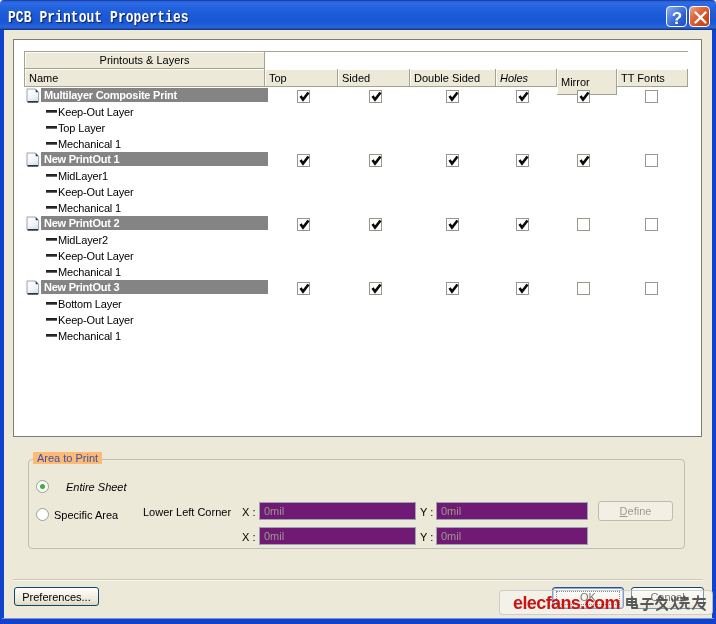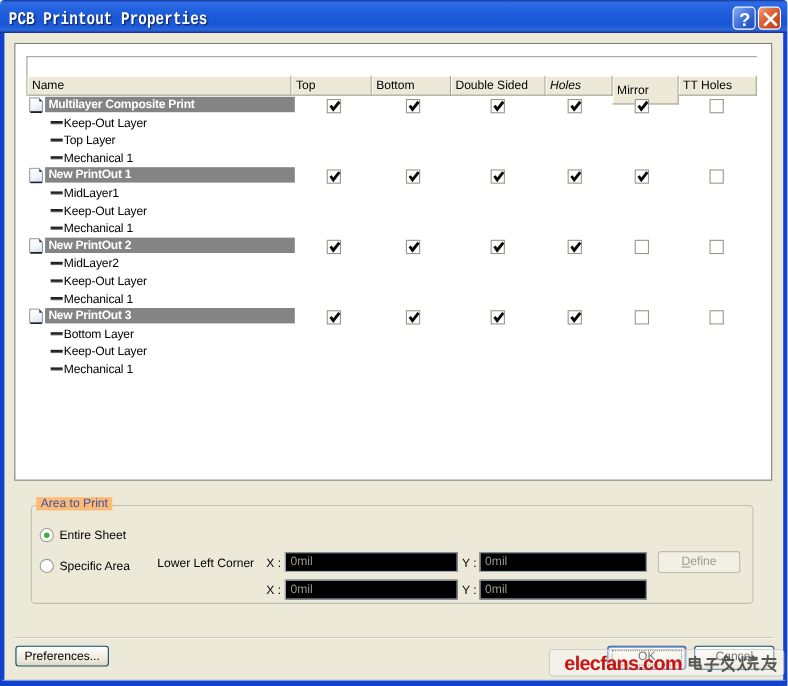--- a/index.html
+++ b/index.html
@@ -51,21 +51,21 @@
   #group{position:absolute;left:28px;top:459px;width:657px;height:90px;
          border:1px solid #bcc0ae;border-radius:4px;}
   #grouplabel{position:absolute;left:33px;top:452px;background:#fdba74;
       padding:0 4px;color:#3c51a8;}
   
   .radio{position:absolute;width:13px;height:13px;border-radius:50%;
      border:1px solid #97a28f;background:#fff;}
   .radio .dot{position:absolute;left:3px;top:3px;width:5px;height:5px;border-radius:50%;
      background:#3fae3f;}
   
-  .tf{position:absolute;height:18px;background:#000000;border:1px solid #97a5b2;
+  .tf{position:absolute;height:18px;background:#701a75;border:1px solid #97a5b2;
       color:#9a988a;display:flex;align-items:center;padding-left:4px;}
   
   .btn{position:absolute;border:1px solid #0c4a6e;border-radius:3px;
     background:linear-gradient(180deg,#ffffff 0%,#f4f2e8 40%,#ece8d8 75%,#ddd5c0 100%);
     display:flex;align-items:center;justify-content:center;color:#000;}
   .btn.disabled{border-color:#c0bcab;color:#9e9c8e;
     background:#f2f0e4;}
   #sepline{position:absolute;left:13px;top:579px;width:690px;height:1px;background:#cdc9b8;}
   #sepline2{position:absolute;left:13px;top:580px;width:690px;height:1px;background:#f8f6ee;}
   
@@ -91,27 +91,28 @@
       </svg>
     </div>
   <div id="bl"></div>
     <div id="br"></div>
     <div id="bb"></div>
     <div id="bbl"></div>
   <div id="panel"></div>
 
   <div id="hdrtopline"></div>
     <div id="hdrleftline"></div>
+  <div class="hc center" style="left:25px;top:52px;width:240px;height:17px;">Printouts &amp; Layers</div>
   <div class="hc left" style="left:25px;top:69px;width:240px;height:18px;">Name</div>
   <div class="hc left" style="left:265px;top:69px;width:73px;height:18px;">Top</div>
-  <div class="hc left" style="left:338px;top:69px;width:72px;height:18px;">Bottom</div>
+  <div class="hc left" style="left:338px;top:69px;width:72px;height:18px;">Sided</div>
   <div class="hc left" style="left:410px;top:69px;width:86px;height:18px;">Double Sided</div>
   <div class="hc left" style="left:496px;top:69px;width:61px;height:18px;font-style:italic;">Holes</div>
   <div class="hc left" style="left:557px;top:69px;width:60px;height:26px;">Mirror</div>
-  <div class="hc left" style="left:617px;top:69px;width:71px;height:18px;">TT Holes</div>
+  <div class="hc left" style="left:617px;top:69px;width:71px;height:18px;">TT Fonts</div>
 
   <div id="rows">
       <div class="pageicon" style="top:88px;"><svg width="16" height="15" viewBox="0 0 16 15">
  <defs>
             <linearGradient id="pg" x1="0" y1="0" x2="0.4" y2="1">
    <stop offset="0" stop-color="#ffffff"></stop>
               <stop offset="0.7" stop-color="#f2f6fb"></stop>
               <stop offset="1" stop-color="#d9e4f0"></stop>
  </linearGradient>
           </defs>
@@ -279,21 +280,21 @@
       </div>
       <div class="cb" style="left:577px;top:282px;"></div>
       <div class="cb" style="left:645px;top:282px;"></div>
     </div>
 
   <div id="group"></div>
   <div id="grouplabel">Area to Print</div>
   <div class="radio" style="left:36px;top:480px;">
       <div class="dot"></div>
     </div>
-  <div class="abs" style="left:54px;top:480px;height:13px;display:flex;align-items:center;">Entire Sheet</div>
+  <div class="abs" style="left:66px;top:480px;height:13px;display:flex;align-items:center;font-style:italic;">Entire Sheet</div>
   <div class="radio" style="left:36px;top:508px;"></div>
   <div class="abs" style="left:54px;top:508px;height:13px;display:flex;align-items:center;">Specific Area</div>
 
   <div class="abs" style="left:143px;top:502px;height:19px;display:flex;align-items:center;">Lower Left Corner</div>
   <div class="abs" style="left:242px;top:502px;height:19px;display:flex;align-items:center;">X :</div>
   <div class="tf" style="left:259px;top:502px;width:157px;">0mil</div>
   <div class="abs" style="left:420px;top:502px;height:19px;display:flex;align-items:center;">Y :</div>
   <div class="tf" style="left:436px;top:502px;width:152px;">0mil</div>
   <div class="btn disabled" style="left:598px;top:501px;width:75px;height:20px;">
       <span><u>D</u>efine</span>

